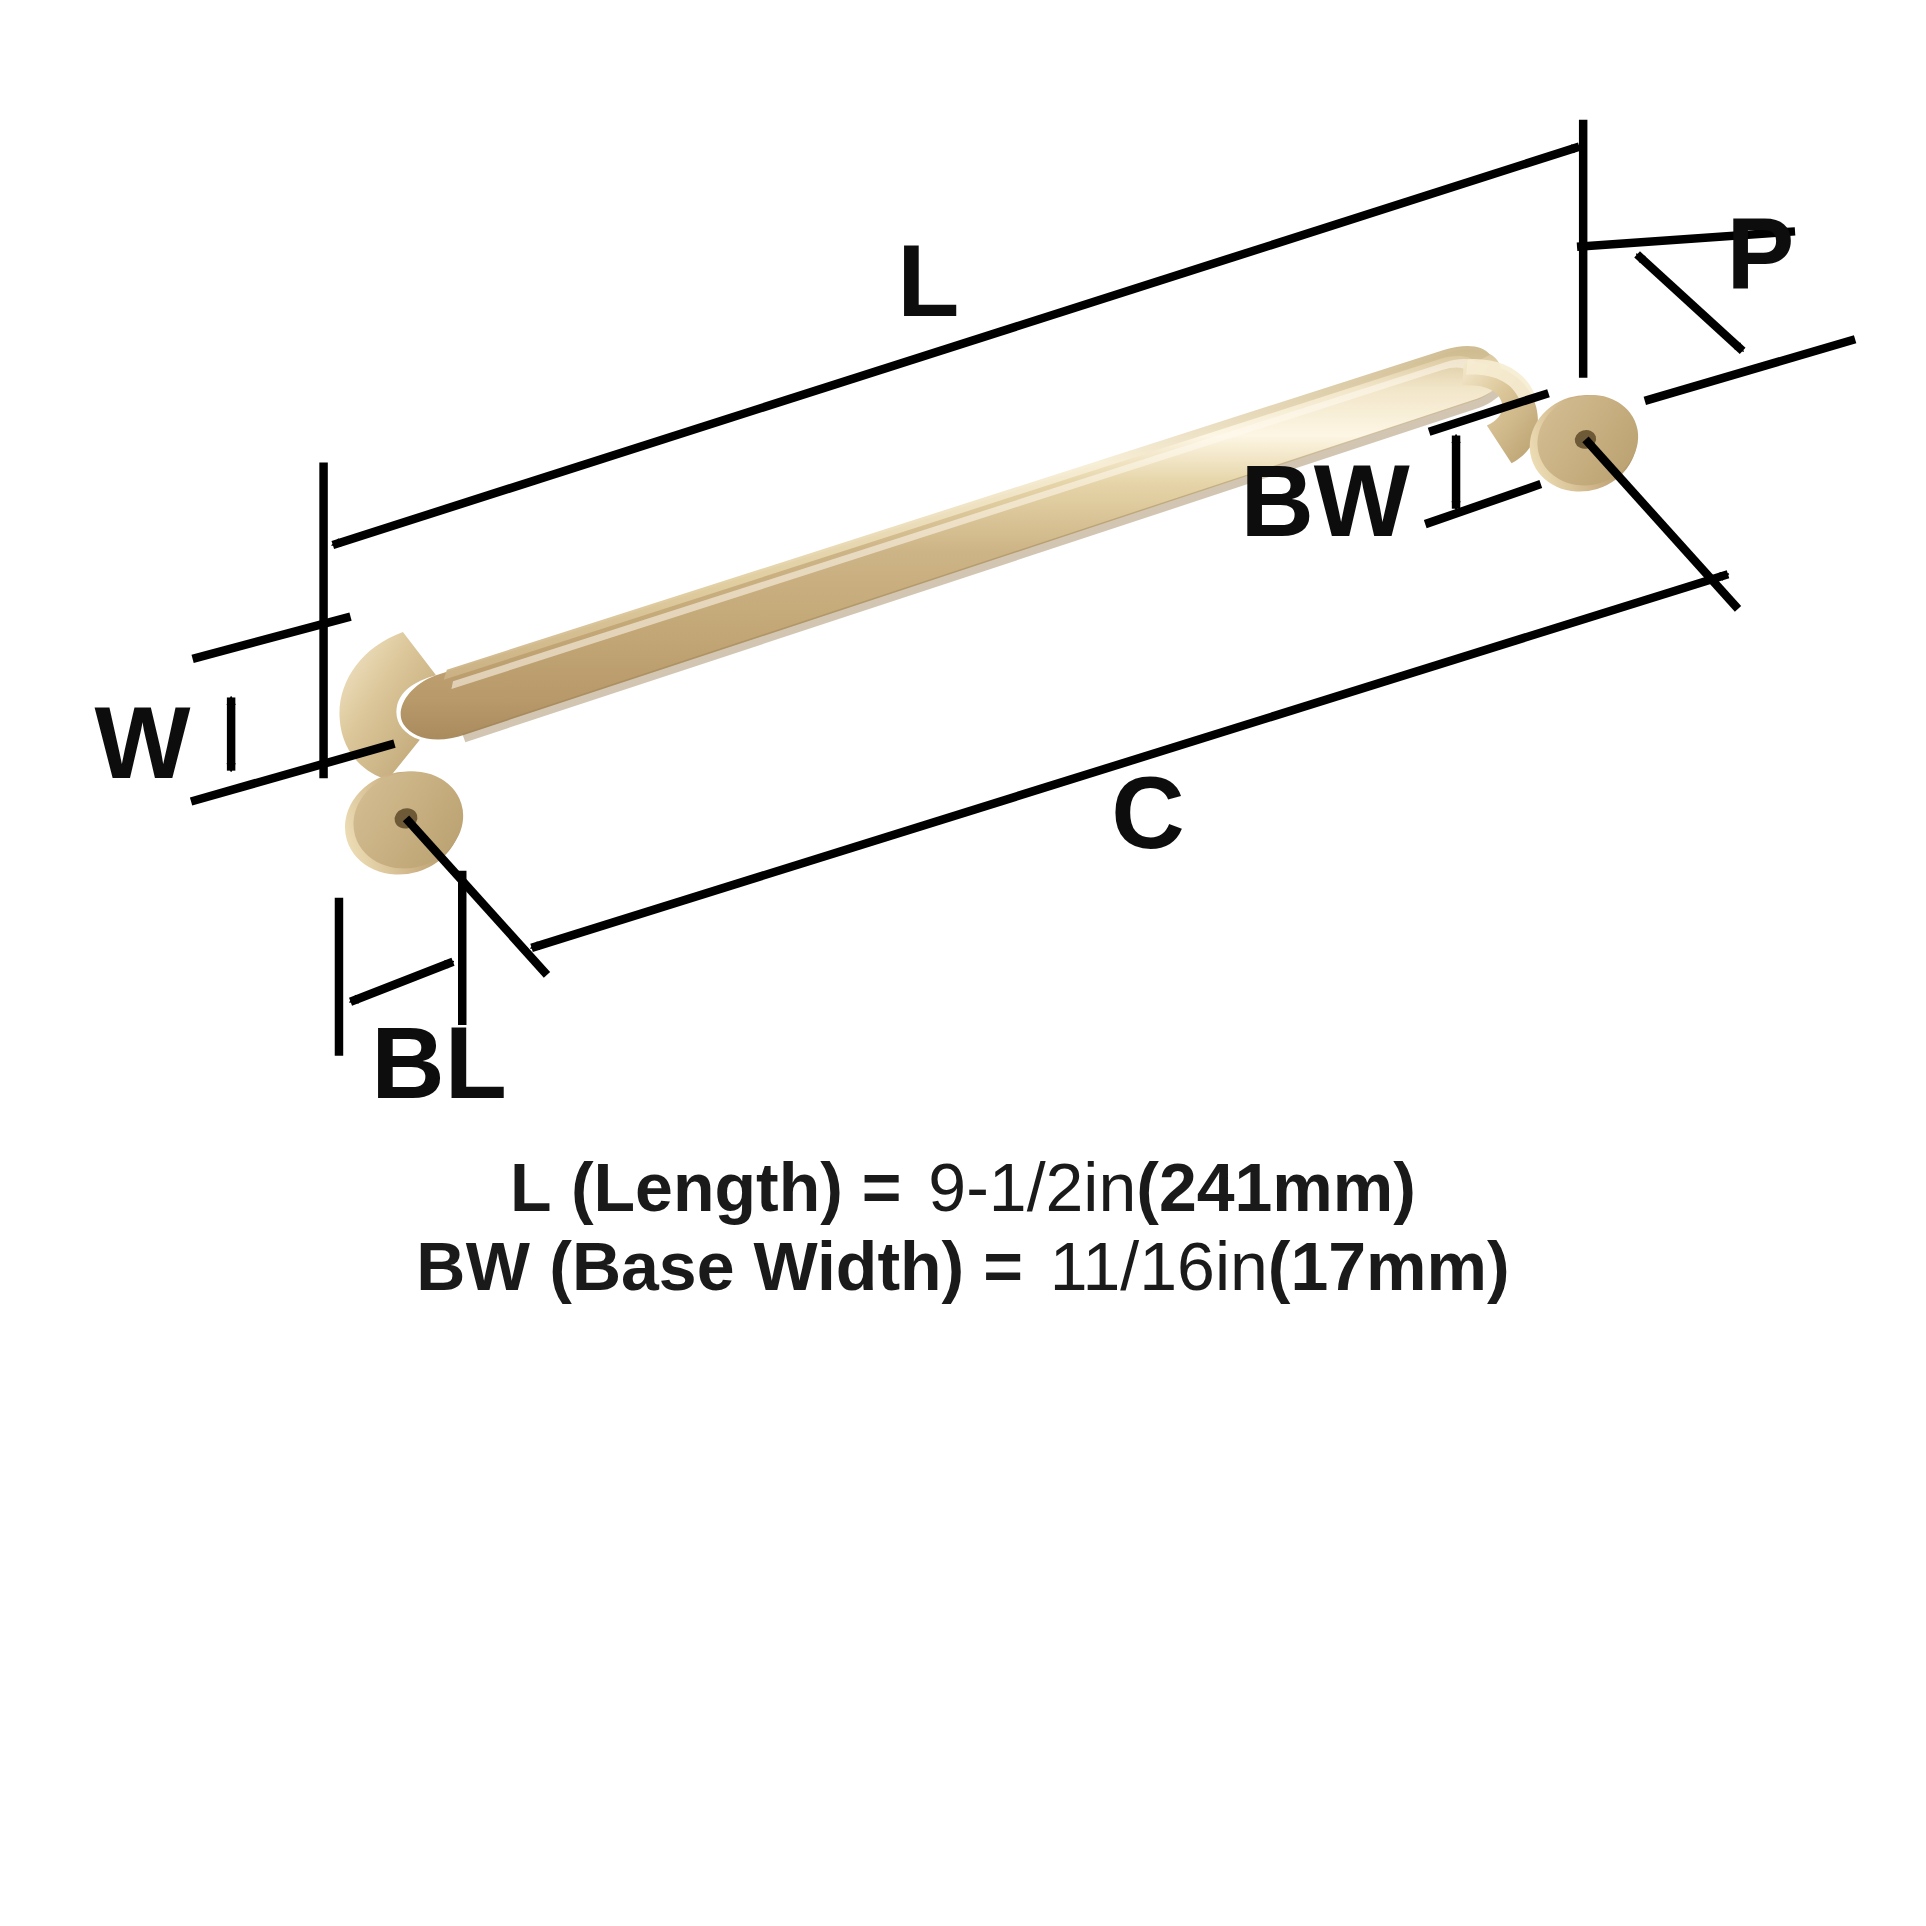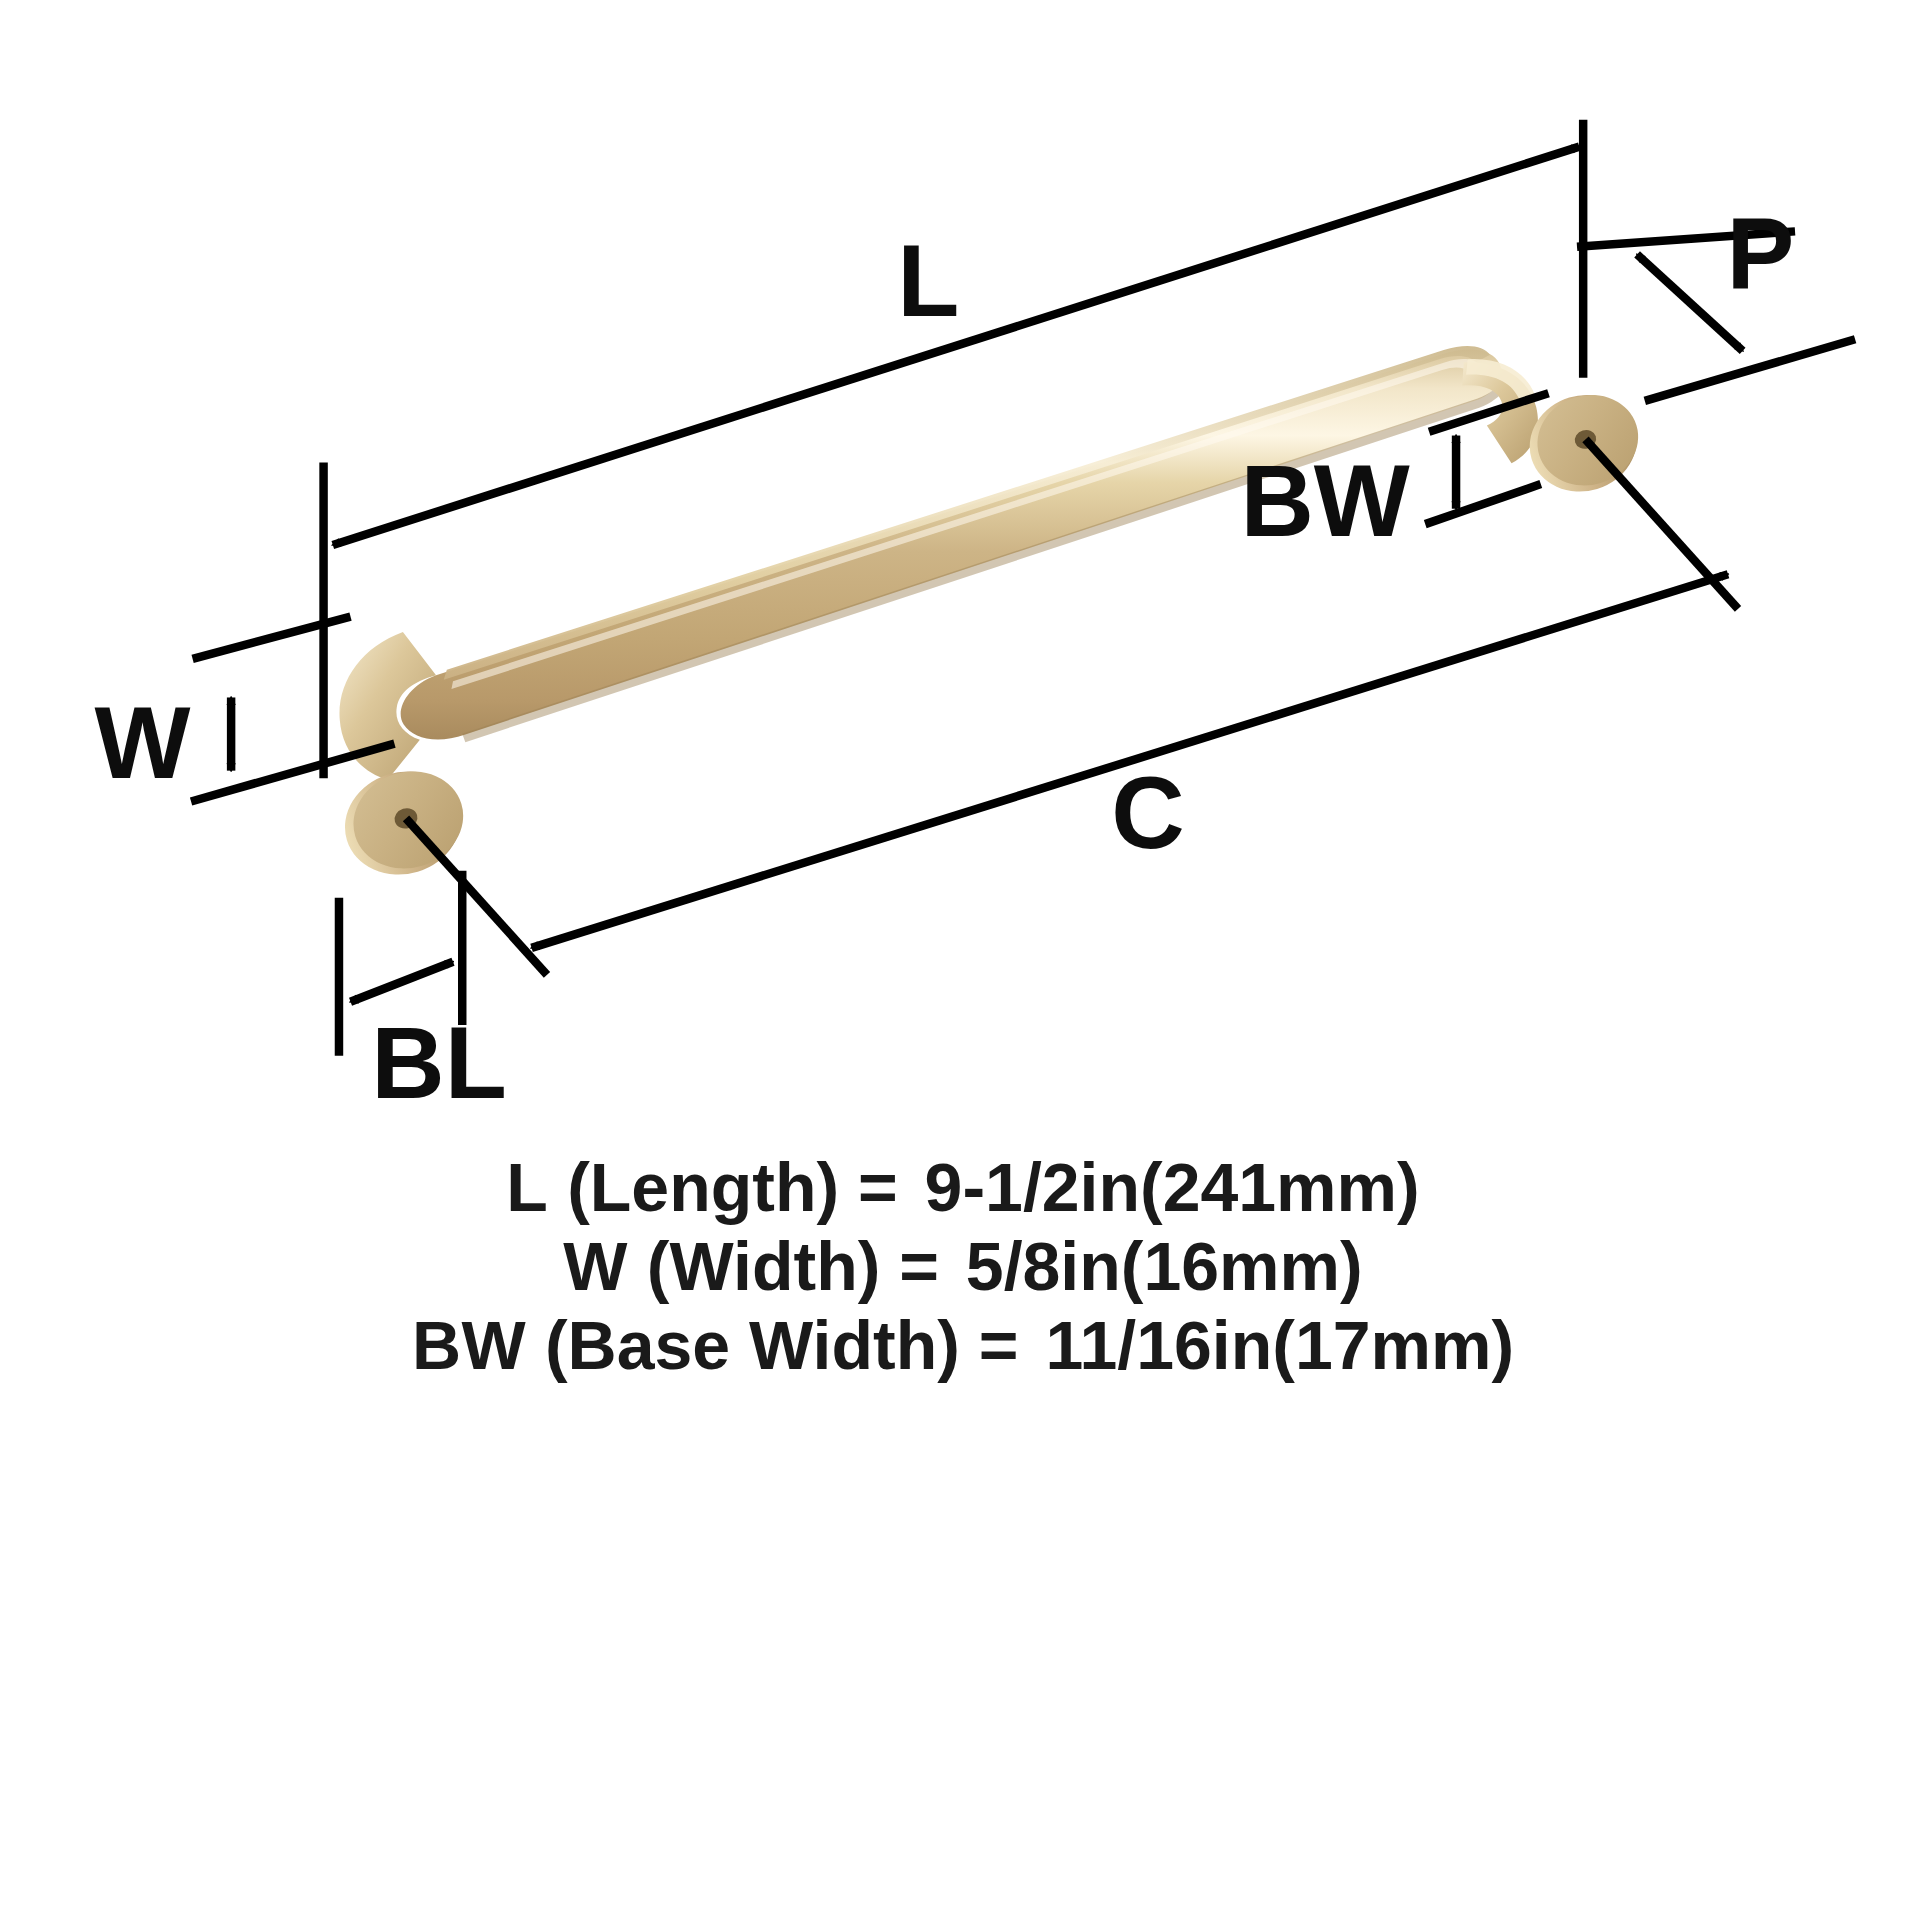--- a/index.html
+++ b/index.html
@@ -57,21 +57,21 @@
     font-weight: bold;
     letter-spacing: 0.4px;
   }
   .spec-name {
     font-weight: bold;
   }
   .spec-eq {
     font-weight: bold;
   }
   .spec-value {
-    font-weight: bold;
+    font-weight: normal;
     margin-left: 8px;
   }
   .spec-metric {
     font-weight: bold;
   }
 </style>
 </head>
 <body>
 
 <div id="page">
@@ -205,26 +205,20 @@
 
   <div id="spec-list">
 
     <div class="spec-row">
       <span class="spec-code">L</span>
       <span class="spec-name">(Length)</span>
       <span class="spec-eq">=</span>
       <span class="spec-value">9-1/2in</span><span class="spec-metric">(241mm)</span>
     </div>
 
-    <div class="spec-row">
-      <span class="spec-code">W</span>
-      <span class="spec-name">(Width)</span>
-      <span class="spec-eq">=</span>
-      <span class="spec-value">5/8in</span><span class="spec-metric">(16mm)</span>
-    </div>
 
 
 
 
     <div class="spec-row">
       <span class="spec-code">BW</span>
       <span class="spec-name">(Base Width)</span>
       <span class="spec-eq">=</span>
       <span class="spec-value">11/16in</span><span class="spec-metric">(17mm)</span>
     </div>

